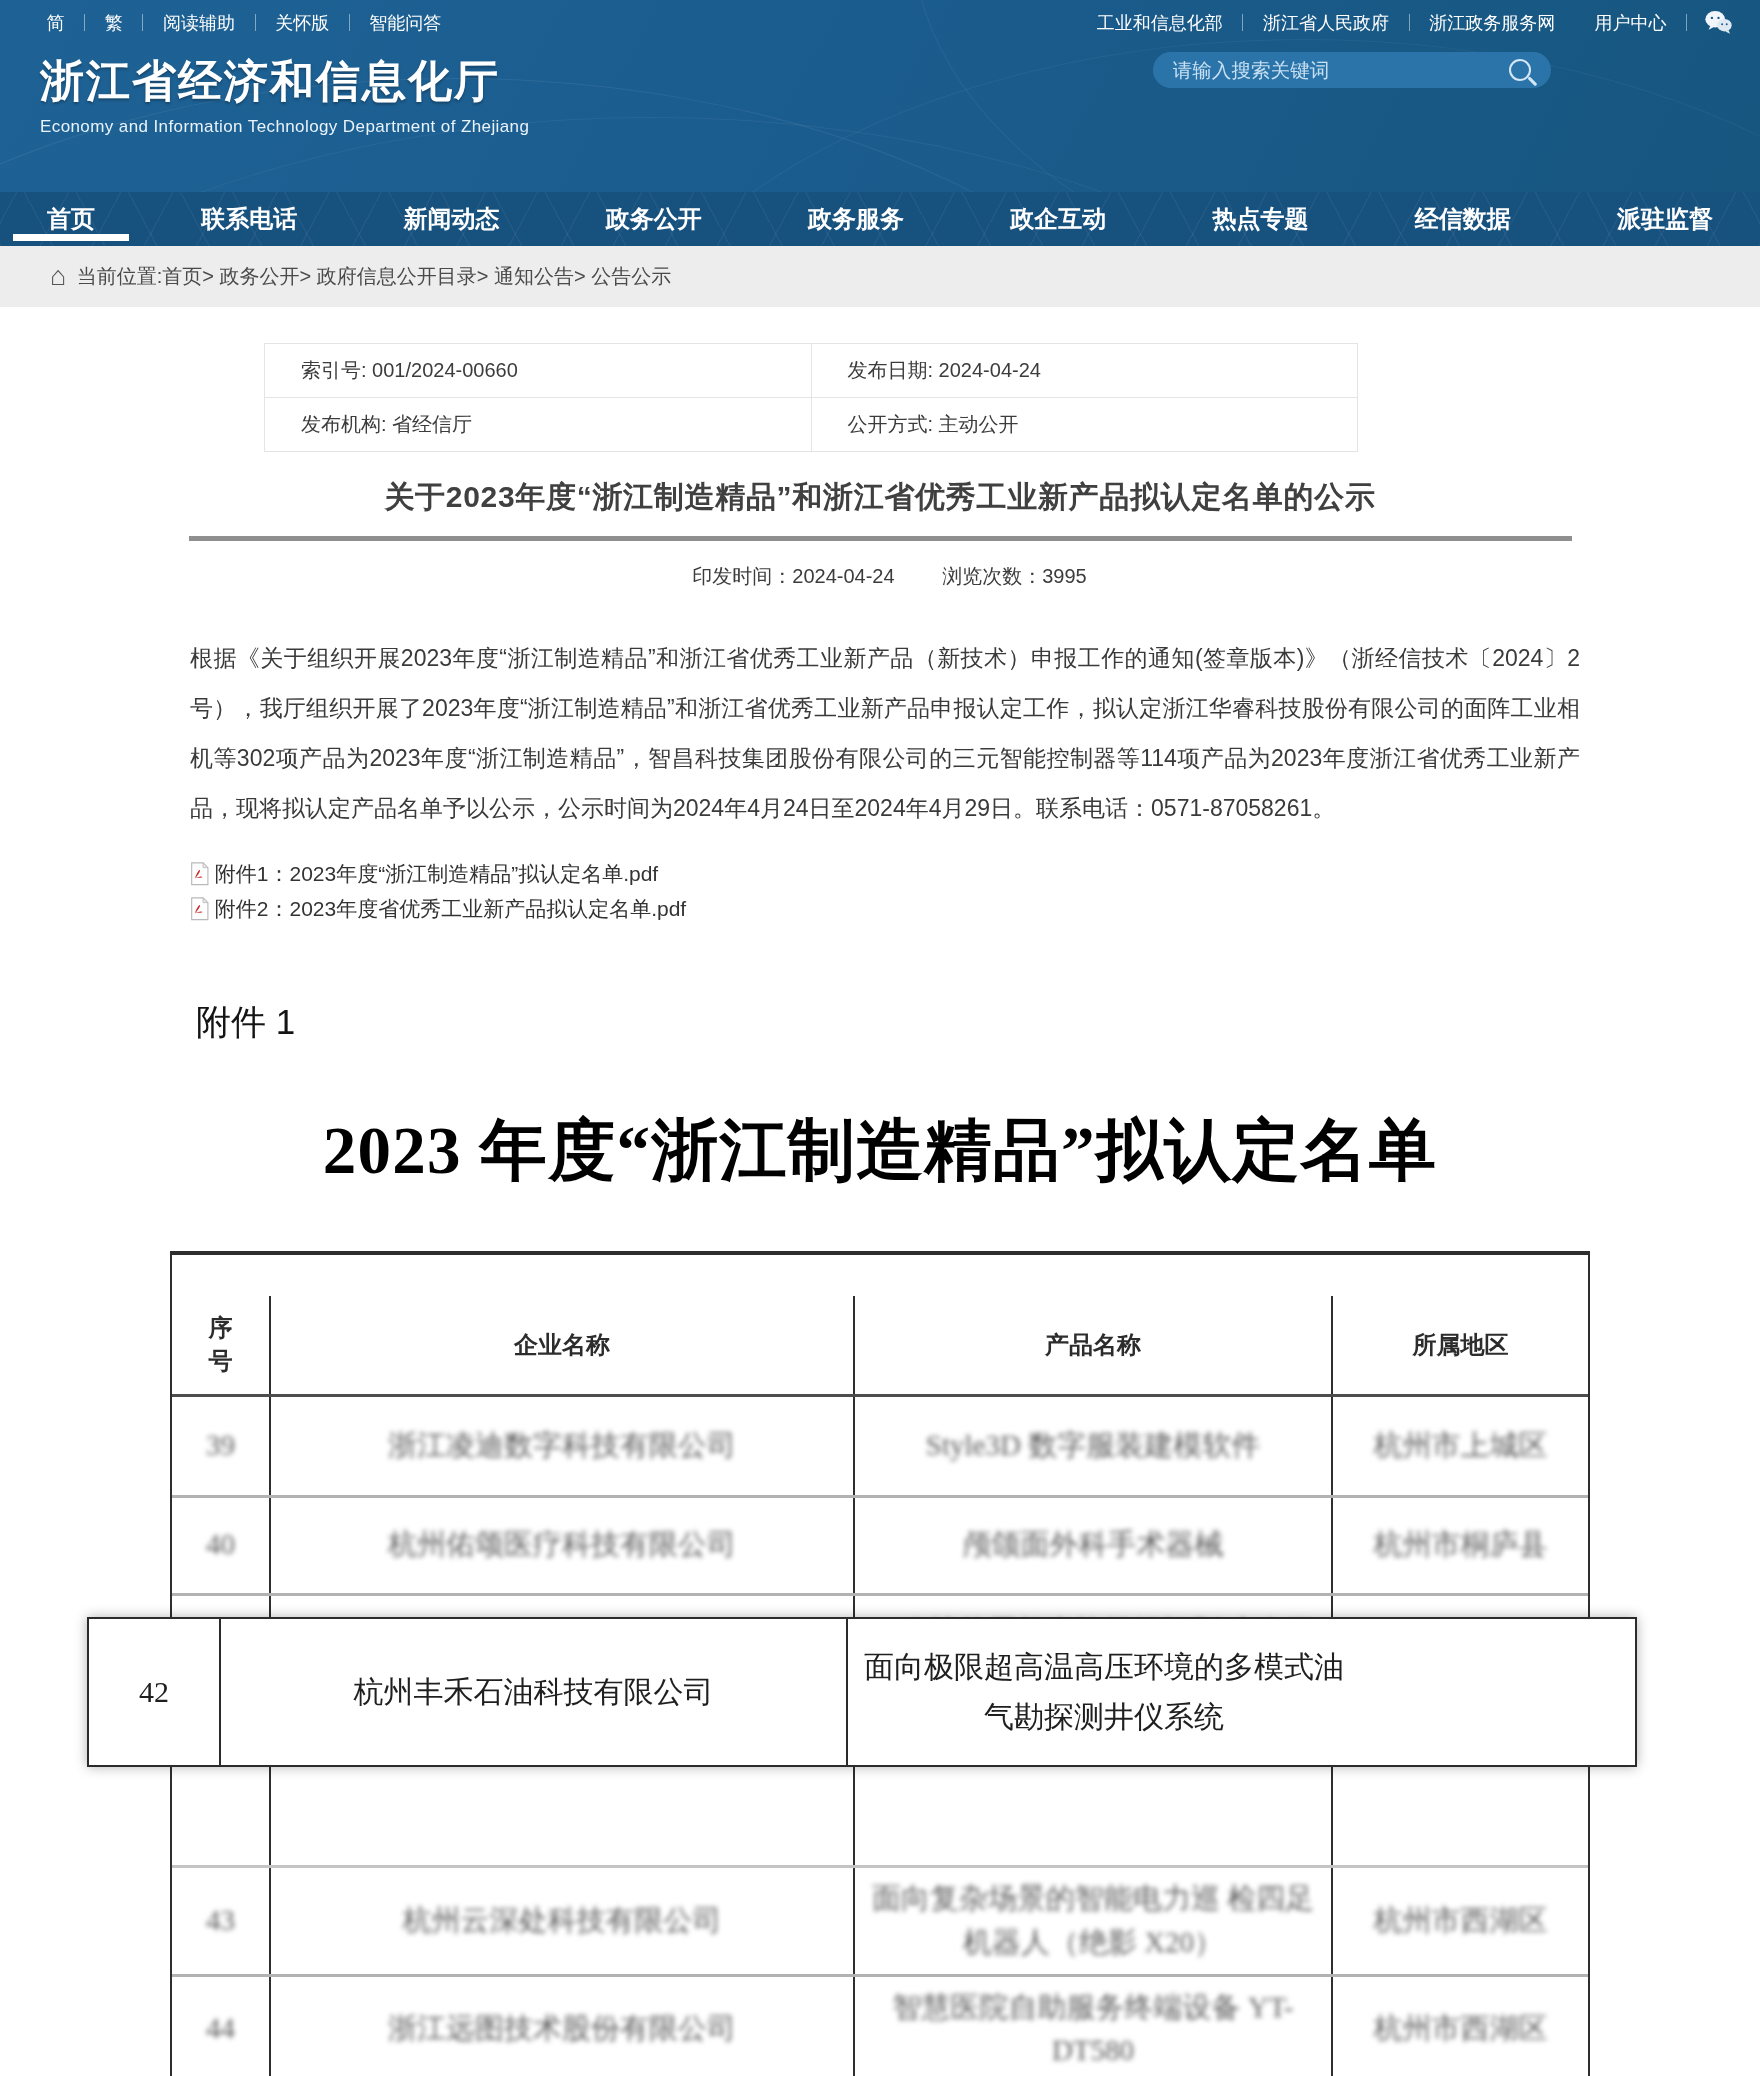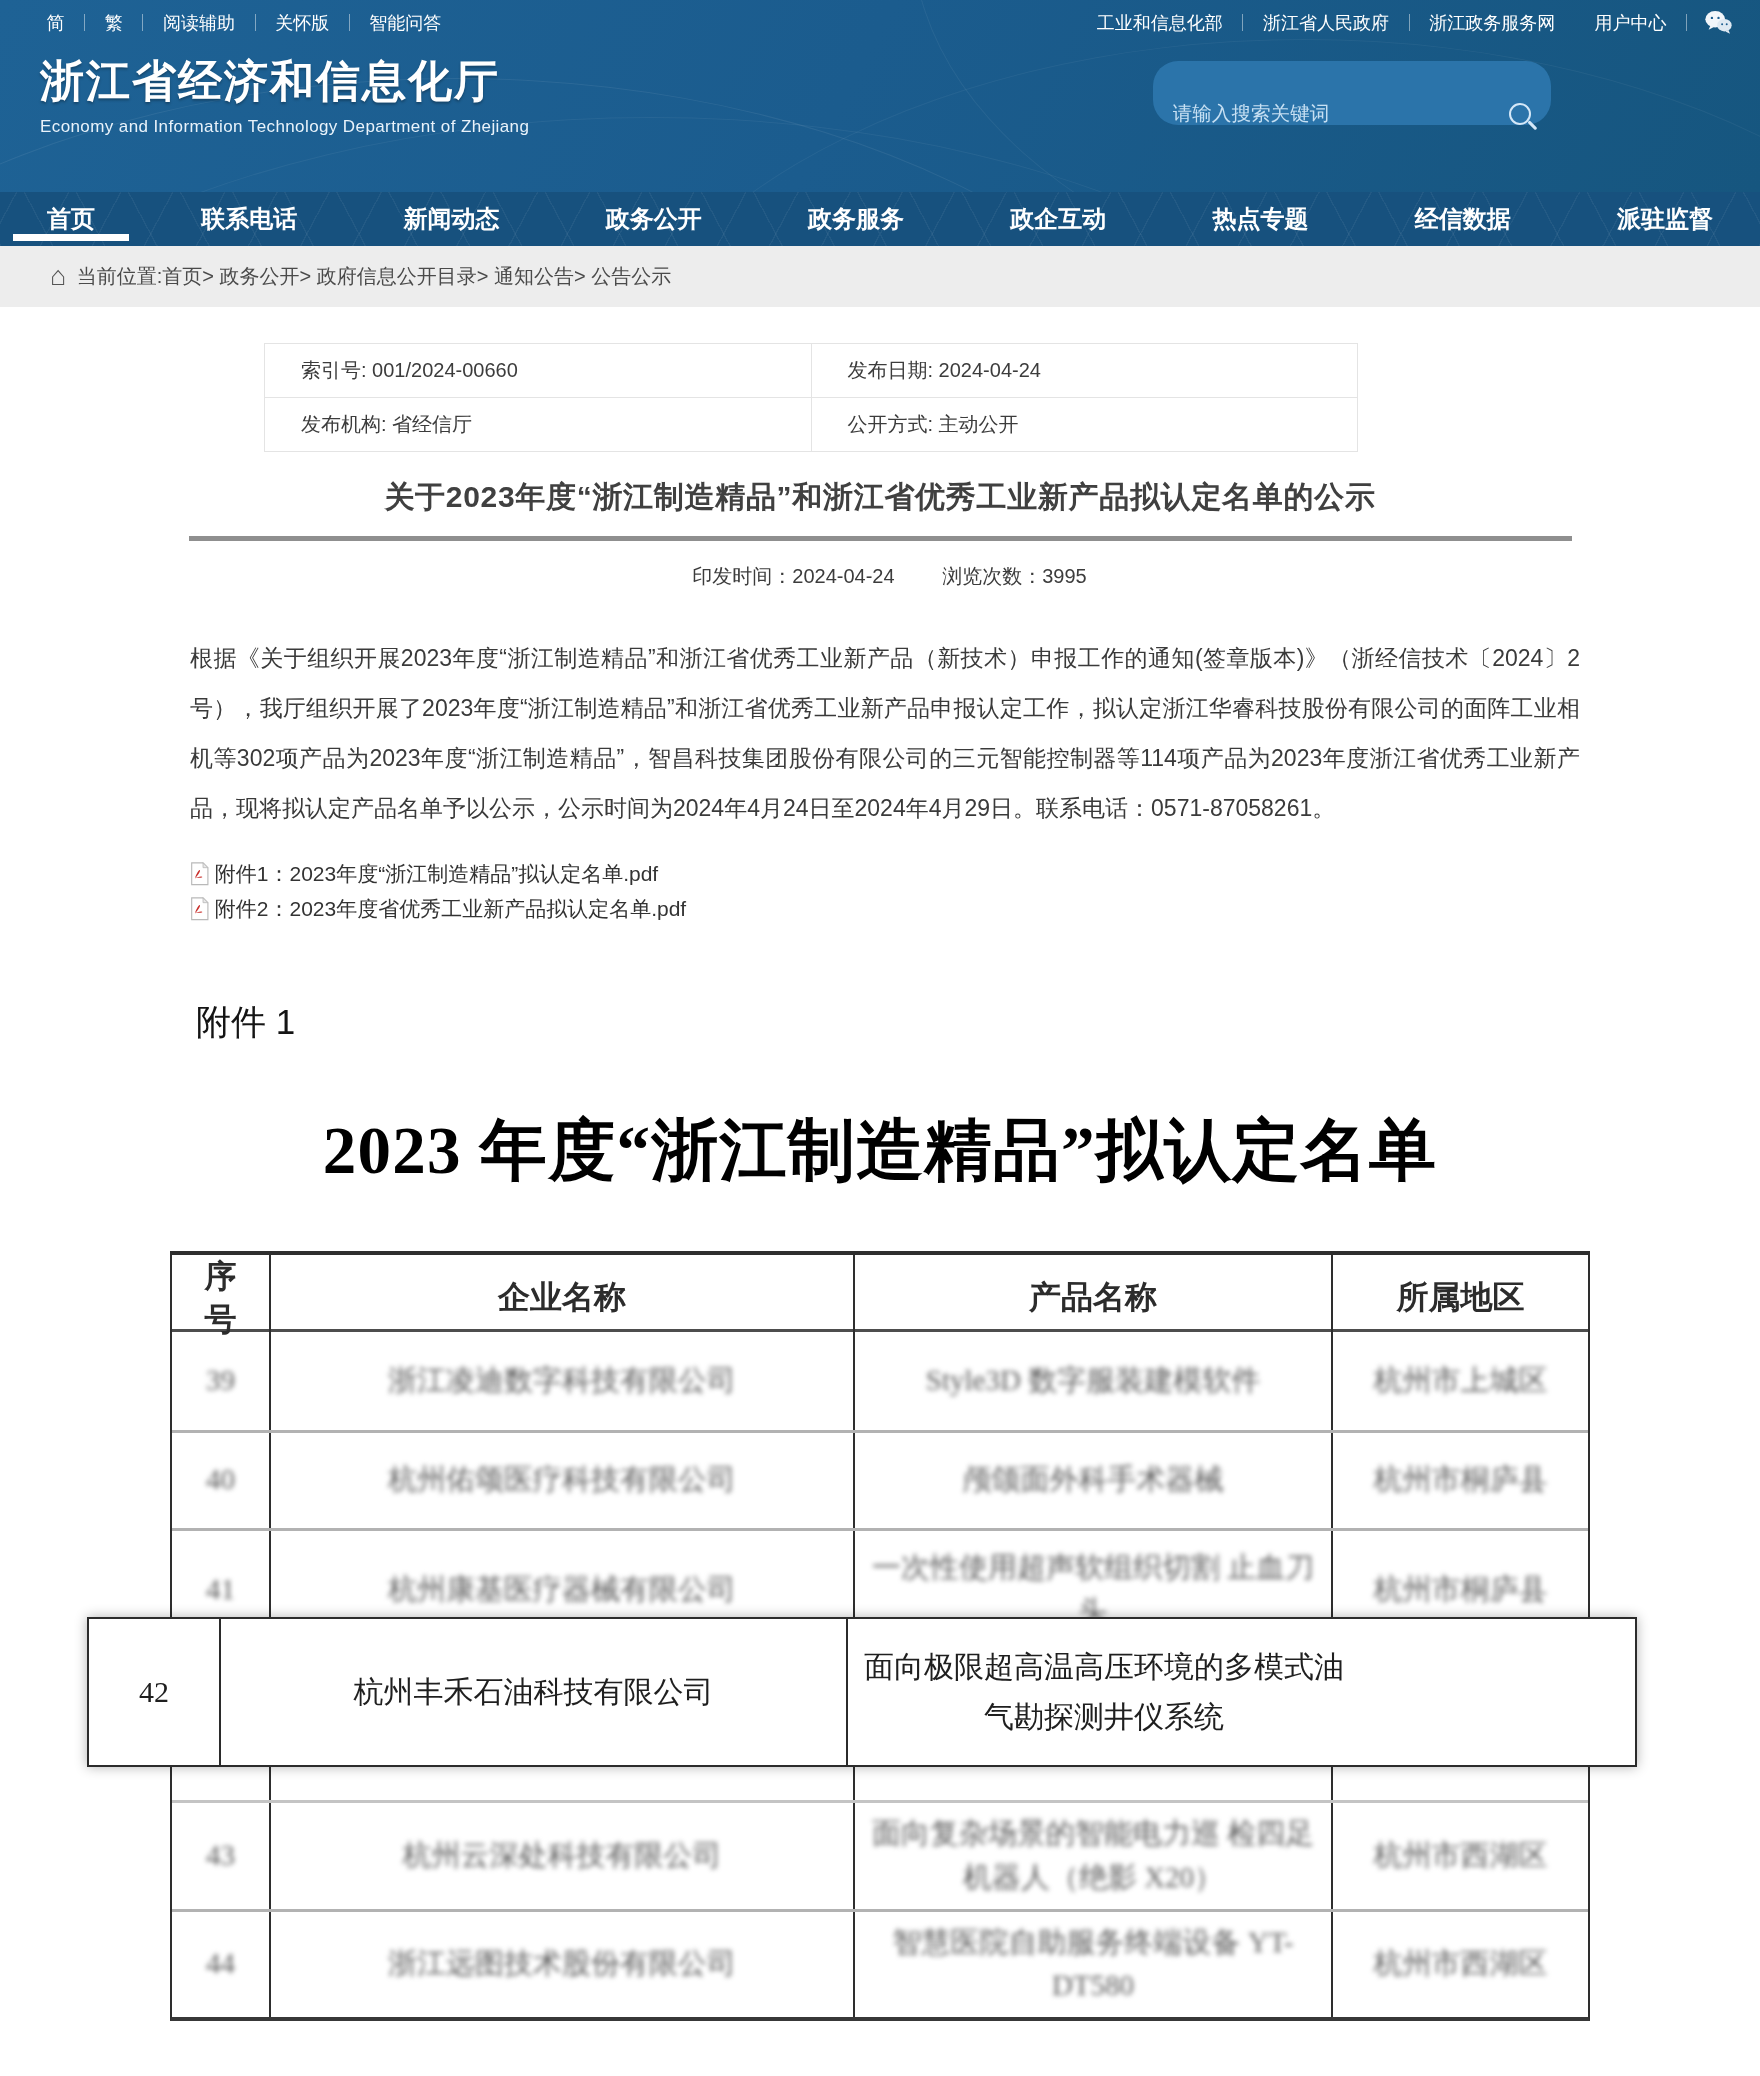--- a/index.html
+++ b/index.html
@@ -34,22 +34,22 @@
     display:flex; justify-content:space-between; align-items:flex-start;
     padding:17px 209px 0 40px; position:relative; z-index:2;
   }
   .brand-title{
     font-size:44px; font-weight:bold; color:#ffffff; letter-spacing:2px;
     text-shadow:0 2px 2.6px rgba(0,0,0,0.28);
   }
   .brand-sub{ font-size:17px; color:#e9f3fb; margin-top:5.2px; letter-spacing:0.4px; }
 
   .search-box{
-    margin-top:9px; width:398px; height:64px; background:#2b74aa;
-    border-radius:25px; display:flex; align-items:flex-end; padding:0 19.6px;
+    margin-top:0; width:398px; height:36px; background:#2b74aa;
+    border-radius:25px; display:flex; align-items:center; padding:0 19.6px;
   }
   .search-input{
     flex:1; background:transparent; border:none; outline:none;
     font-size:19.6px; color:#eaf4fc; font-family:inherit;
   }
   .search-input::placeholder{ color:#c7e0f3; }
   .mag{ width:22px; height:22px; border:2.6px solid #d5e8f8; border-radius:50%; position:relative; flex:none; }
   .mag::after{ content:""; position:absolute; width:2.6px; height:11px; background:#d5e8f8;
     right:-4.6px; bottom:-7.2px; transform:rotate(-45deg); border-radius:1.3px; }
 
@@ -113,21 +113,21 @@
     position:relative; margin:55px auto 0; width:1420px;
     border:2.6px solid #2e2e2e; border-top-width:4.6px; border-bottom:4.6px solid #383838;
     font-family:"Liberation Serif","DejaVu Serif",serif; color:#2c2c2c;
   }
   .t-row{ display:grid; grid-template-columns:99px 584px 478px 1fr; }
   .t-cell{
     border-right:2px solid #2e2e2e; display:flex; align-items:center;
     justify-content:center; text-align:center; padding:0 11.7px; overflow:visible;
   }
   .t-cell:last-child{ border-right:none; }
-  .t-head{ height:77px; font-weight:bold; font-size:32px; border-bottom:3.9px solid #4d4d4d; }
+  .t-head{ height:101px; font-weight:bold; font-size:24px; border-bottom:3.9px solid #4d4d4d;margin-top:41px; }
   .th-xuhao span{ display:inline-block; width:34px; word-break:break-all; line-height:1.35; }
   .t-body{ font-size:29px; }
   .t-body .t-cell{ line-height:1.5; }
   .r39{ height:98px; }
   .r40{ height:98px; border-top:3.3px solid #b2b2b2; }
   .r41{ height:121px; border-top:3.3px solid #b2b2b2; }
   .r42{ height:151px; border-top:3.3px solid #c4c4c4; }
   .r43{ height:109px; border-top:3.3px solid #c4c4c4; }
   .r44{ height:108px; border-top:3.3px solid #b2b2b2; }
   .blur .t-cell span{ filter:blur(2.9px); color:#5a5a5a; }

